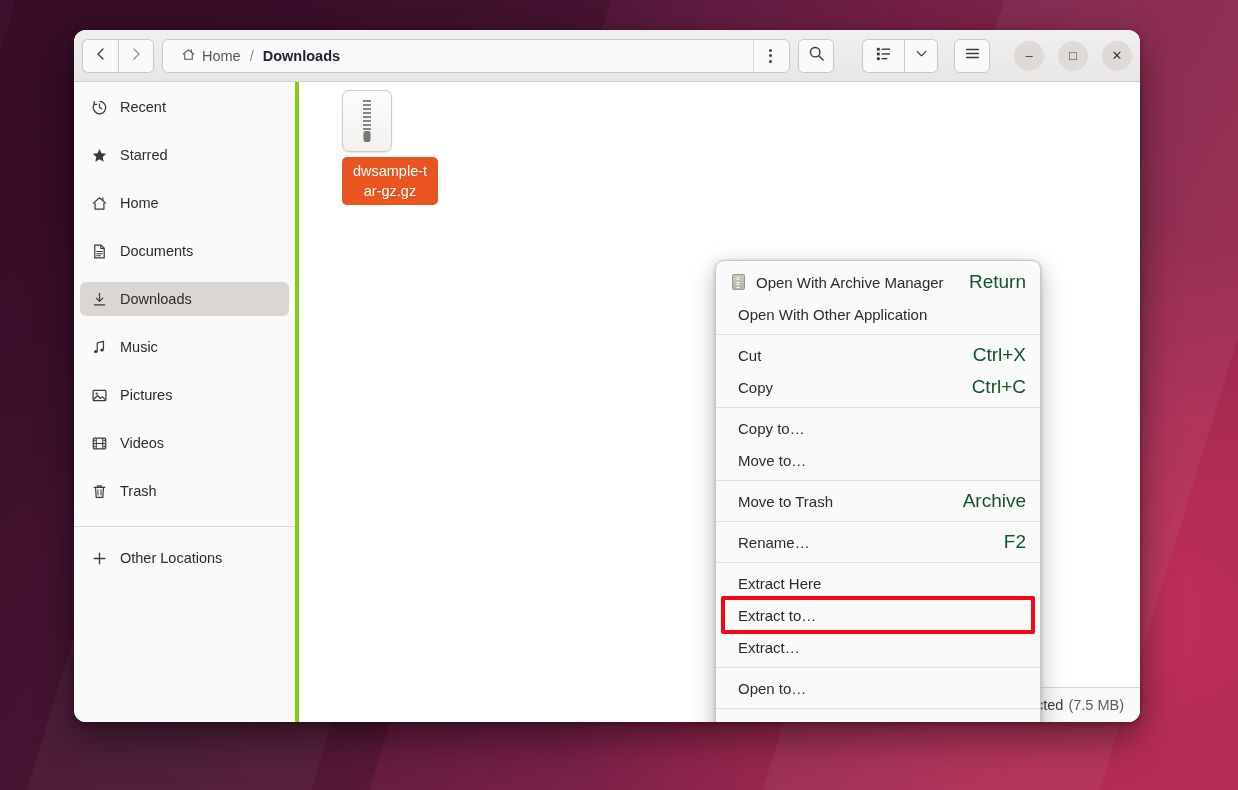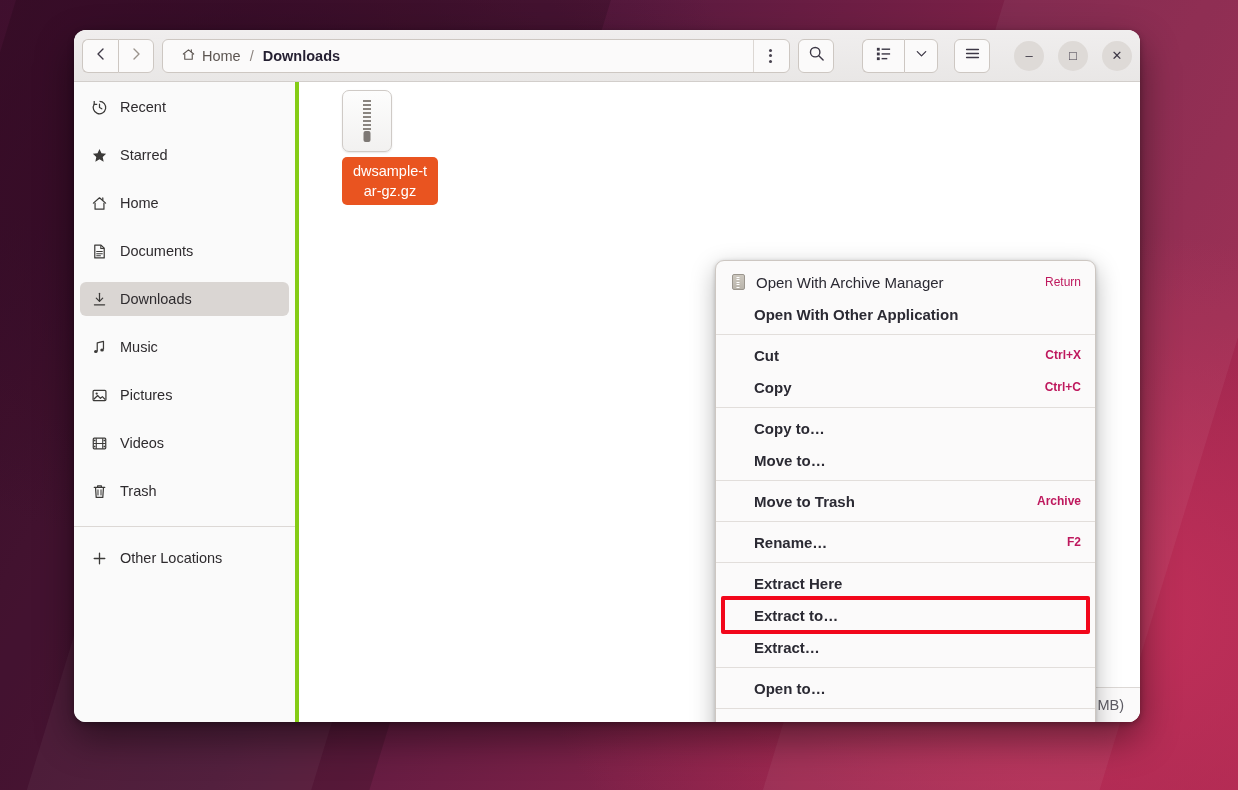--- a/index.html
+++ b/index.html
@@ -226,21 +226,21 @@
     font-size: 14.5px;
     color: #3d3846;
     white-space: nowrap;
   }
   #statusbar .sz { color: #5e5c64; margin-left: 5px; }
 
   
   #ctxmenu {
     position: absolute;
     left: 416px; top: 178px;
-    width: 381px;
+    width: 326px;
     background: #fbfafa;
     border: 1px solid #cdc7c2;
     border-radius: 9px;
     box-shadow: 0 8px 24px rgba(0,0,0,0.28), 0 1px 4px rgba(0,0,0,0.18);
     padding: 5px 0;
     z-index: 40;
     overflow: hidden;
   }
   .mi {
     display: flex; align-items: center;
@@ -265,22 +265,22 @@
     position: relative;
   }
   .mini-archive::after {
     content: "";
     position: absolute; left: 50%; top: 2px;
     transform: translateX(-50%);
     width: 3px; height: 11px;
     background-image: repeating-linear-gradient(180deg,#fff 0, #fff 1px, transparent 1px, transparent 2.4px);
   }
   .mi .mi-label { flex: 1 1 auto; }
-  .mi .mi-accel { color: #be185d; font-size: 12px; margin-left: 22px; }
-  .mi.noicon { padding-left: 38px; font-weight: bold; }
+  .mi .mi-accel { color: #14532d; font-size: 19px; margin-left: 22px; }
+  .mi.noicon { padding-left: 22px; }
   .msep { height: 1px; background: #e2dedb; margin: 4px 0; }
 
   #ctxmenu .mi.highlight::before {
     content: "";
     position: absolute;
     left: 5px; right: 5px; top: -3px; bottom: -3px;
     border: 4px solid #f2071b;
     border-radius: 2px;
     pointer-events: none;
   }

